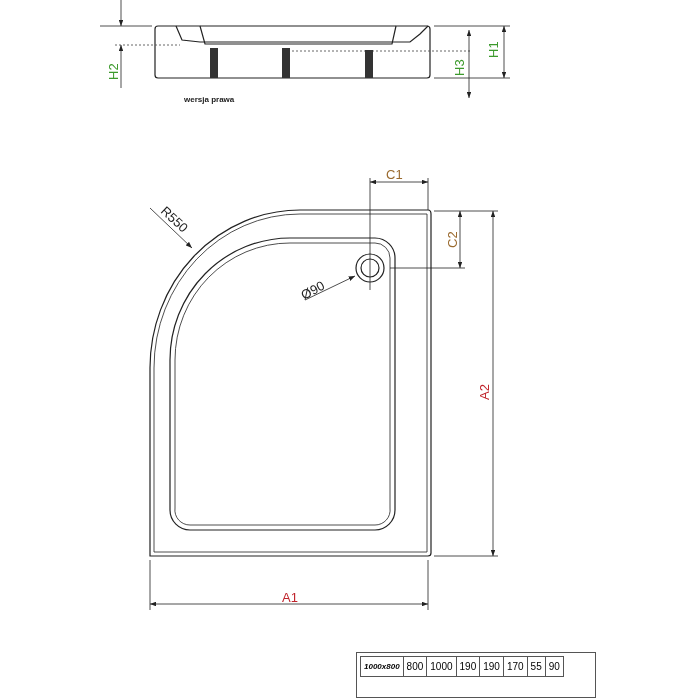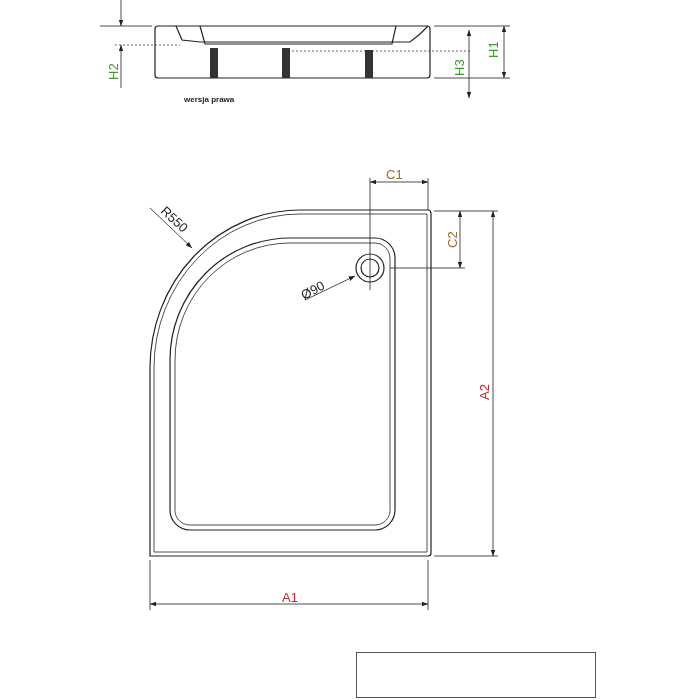--- a/index.html
+++ b/index.html
@@ -94,14 +94,24 @@
     <line class="thin" x1="305" y1="300" x2="355" y2="276" marker-end="url(#ar)"></line>
     <text class="lbl blk" transform="translate(304,300) rotate(-28)">Ø90</text>
   </g>
 </svg>
 
 <div class="note">wersja prawa</div>
 
 <div class="box"></div>
 <table class="spec">
   <tbody>
+  <tr>
+    <td class="size">1000x800</td>
+    <td>800</td>
+    <td>1000</td>
+    <td>190</td>
+    <td>190</td>
+    <td>170</td>
+    <td>55</td>
+    <td>90</td>
+  </tr>
 </tbody>
   </table>
 
 </body></html>

